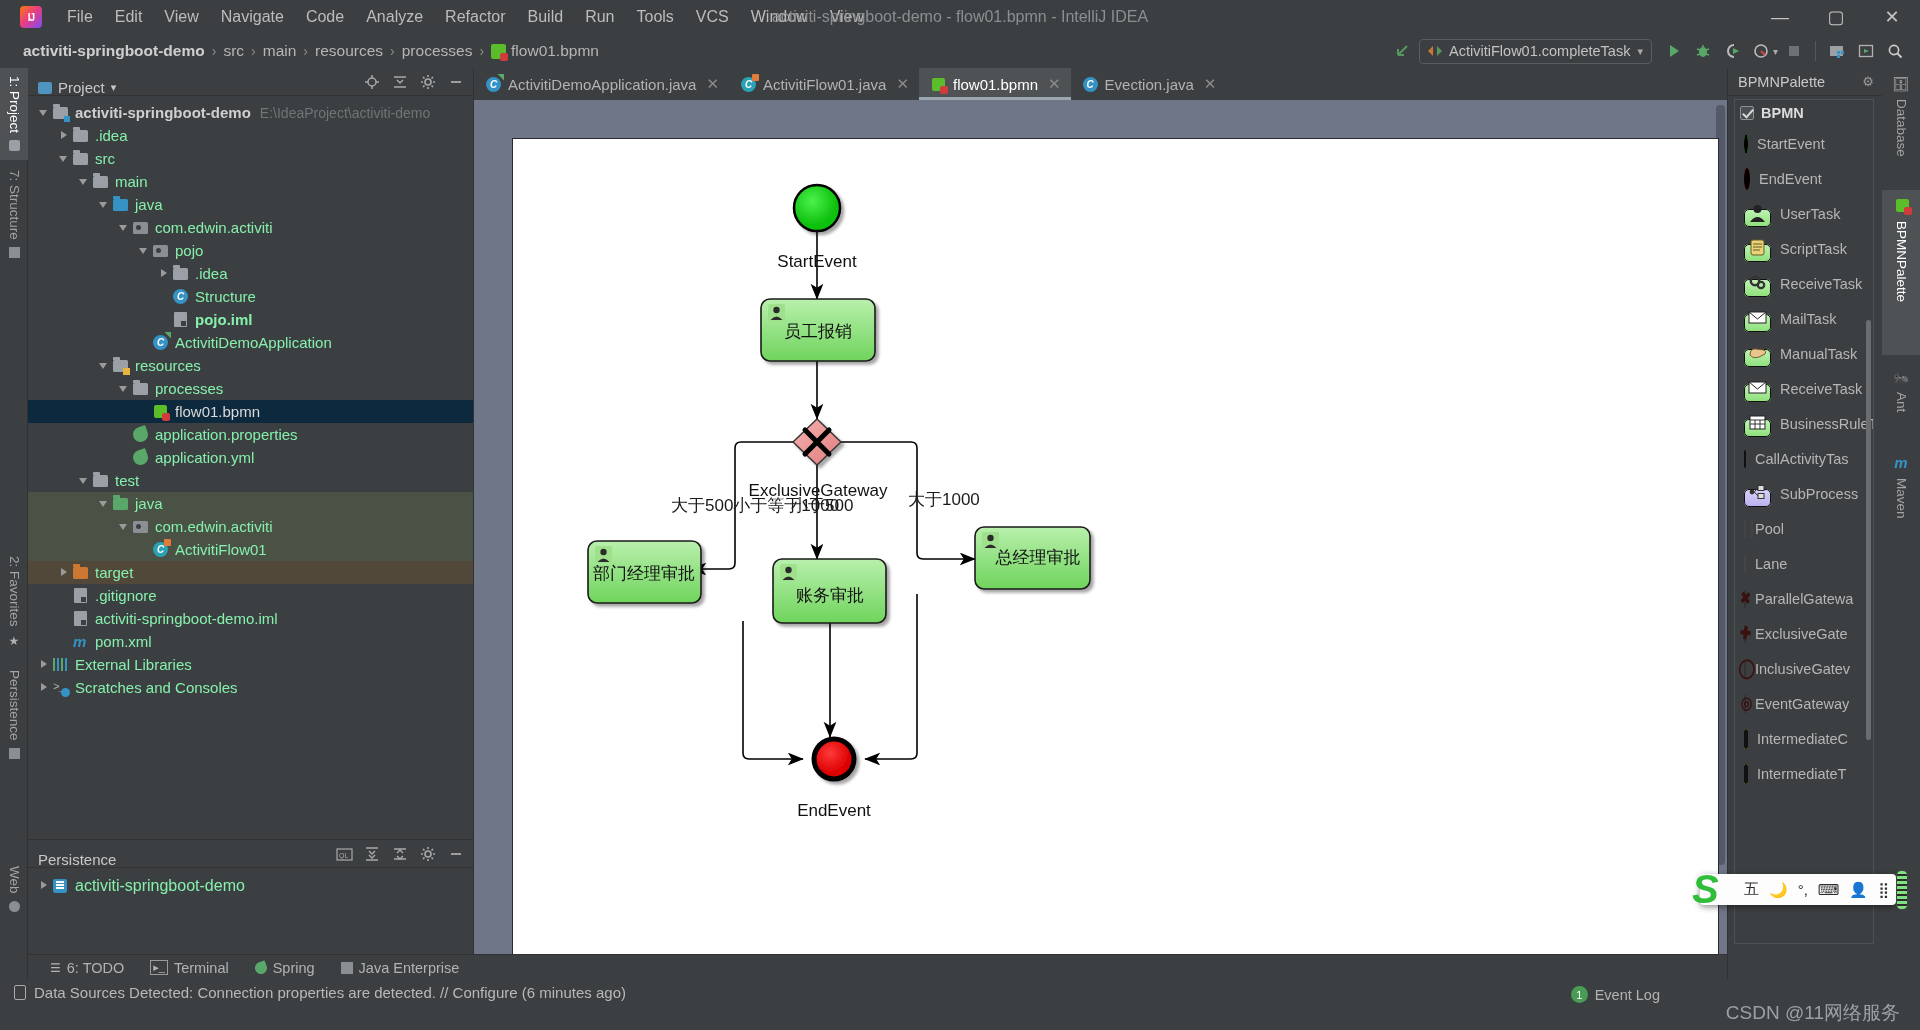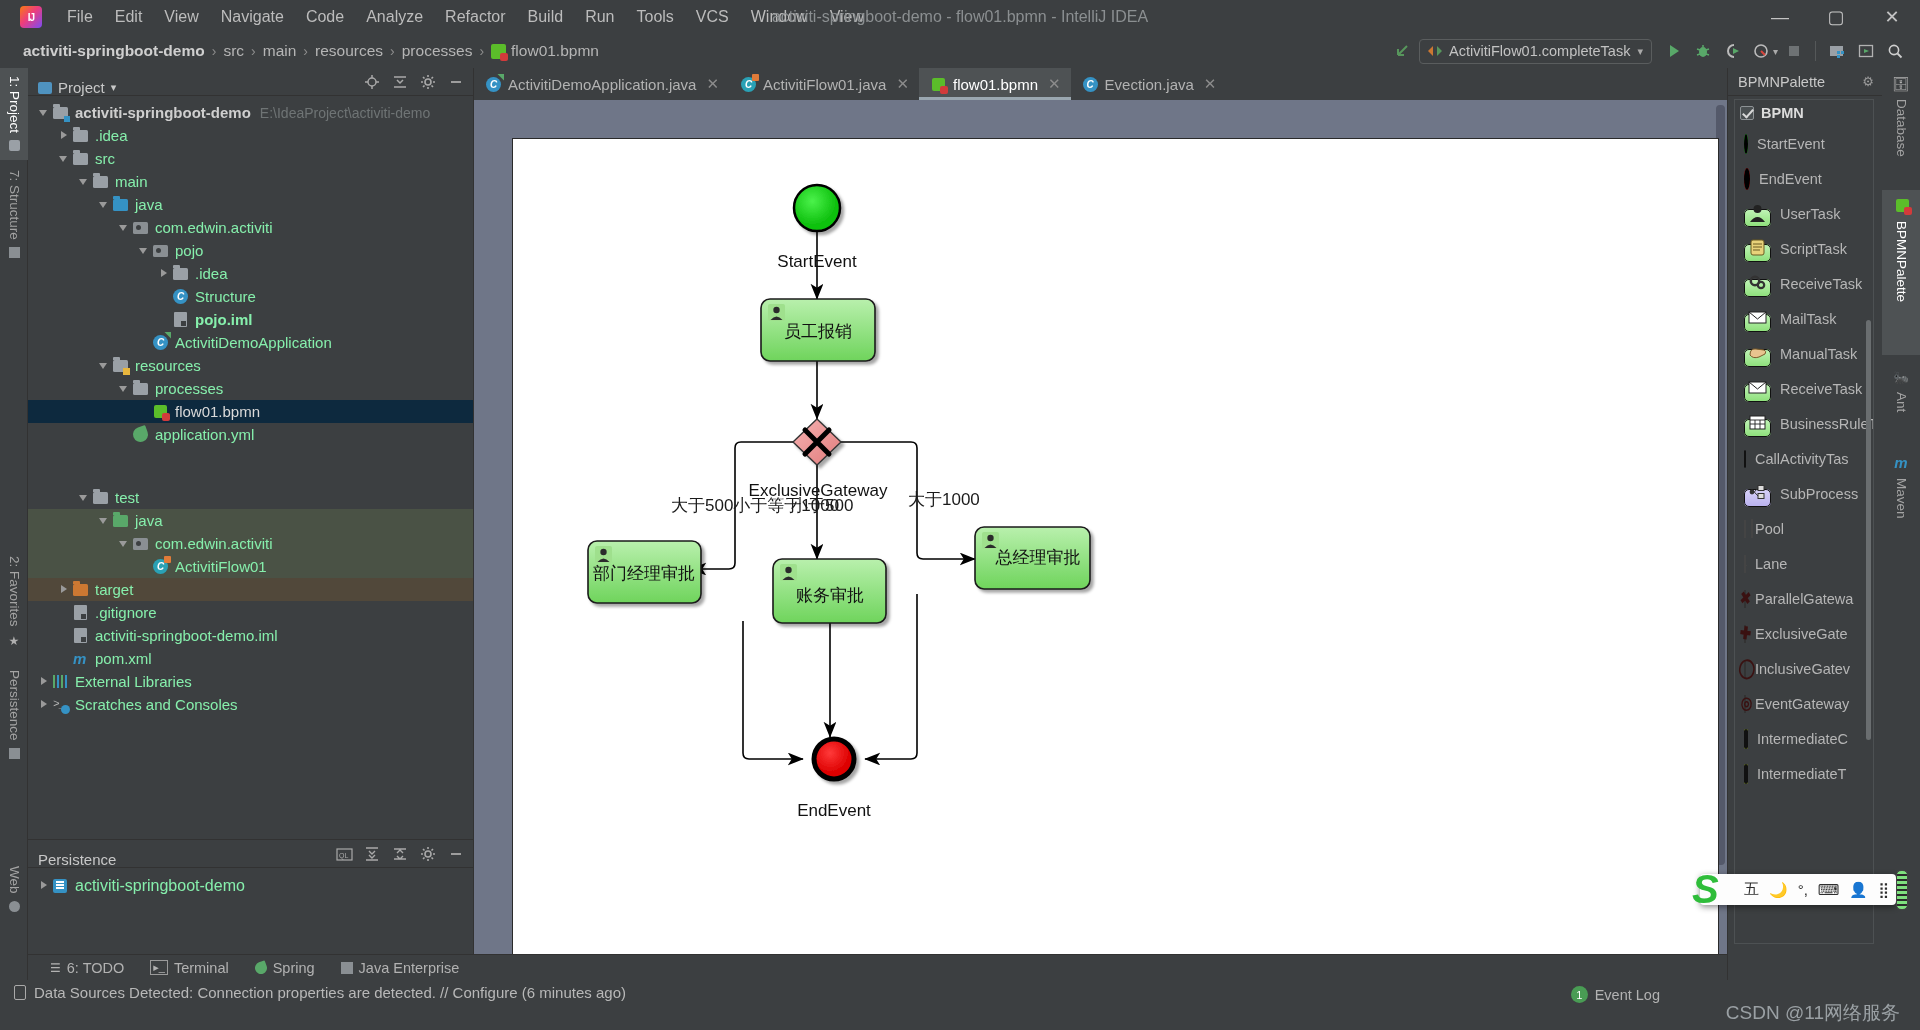--- a/index.html
+++ b/index.html
@@ -553,23 +553,30 @@
           <span class="ic">
             <i class="bpmni"></i>
           </span>
           <span class="lbl">flow01.bpmn</span>
         </div>
         <div class="row" style="padding-left: 90px;">
           <span class="tw"></span>
           <span class="ic">
             <i class="leafi"></i>
           </span>
+          <span class="lbl">application.properties</span>
+        </div>
+        <div class="row" style="padding-left: 90px;">
+          <span class="tw"></span>
+          <span class="ic">
+            <i class="leafi"></i>
+          </span>
           <span class="lbl">application.yml</span>
         </div>
-        <div class="row" style="padding-left: 50px; margin-top: 40px;">
+        <div class="row" style="padding-left: 50px;">
           <span class="tw">
             <i class="tri down"></i>
           </span>
           <span class="ic">
             <i class="fi grey"></i>
           </span>
           <span class="lbl">test</span>
         </div>
         <div class="row src-test" style="padding-left: 70px;">
           <span class="tw">

